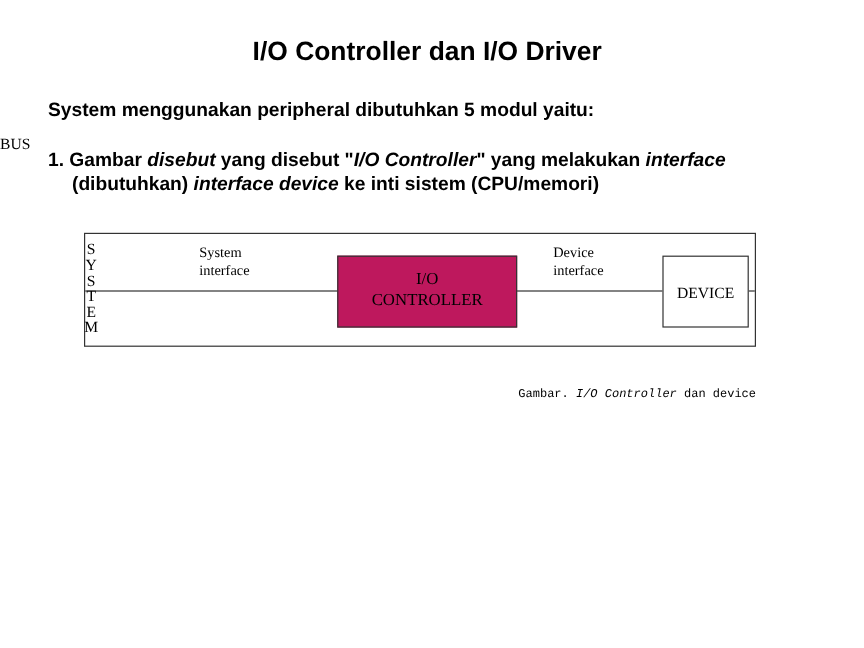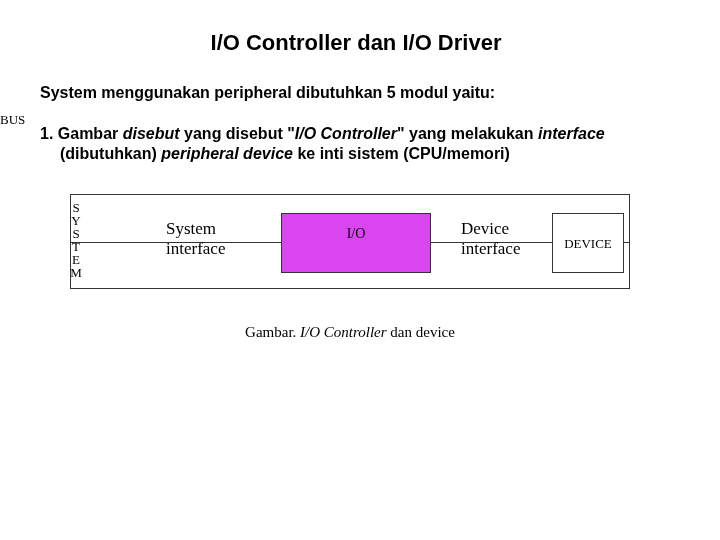--- a/index.html
+++ b/index.html
@@ -77,34 +77,33 @@
     left: 0;
     top: 112px;
   }
   .top-labels {
     position: absolute;
     top: 8px;
     left: 0;
     right: 0;
     height: 30px;
     font-family: "Times New Roman", serif;
-    font-size: 17px;
-    margin-top: 16px;
+    font-size: 12px;
   }
   .sys-int-lbl { position: absolute; left: 95px; top: 0; }
   .dev-int-lbl { position: absolute; left: 390px; top: 0; }
 
   .ctrl-box {
     position: absolute;
     left: 210px;
     top: 18px;
     width: 150px;
     height: 60px;
     border: 1.3px solid #333333;
-    background: #d946ef;
+    background: #be185d;
     box-sizing: border-box;
     text-align: center;
     font-family: "Times New Roman", serif;
     font-size: 14px;
     line-height: 1.2;
     padding-top: 12px;
   }
   .dev-box {
     position: absolute;
     left: 481px;
@@ -115,39 +114,39 @@
     background: #ffffff;
     box-sizing: border-box;
     text-align: center;
     font-family: "Times New Roman", serif;
     font-size: 13px;
     padding-top: 22px;
   }
 
   .caption {
     margin-top: 35px;
-    text-align: center;
-    font-family: Liberation Serif, serif;
-    font-size: 15px;
+    text-align: right;
+    font-family: Liberation Mono, monospace;
+    font-size: 10px;
   }
   .caption .it { font-style: italic; }
 </style>
 </head>
 <body>
 
 <div class="slide">
 
   <div class="title">I/O Controller dan I/O Driver</div>
 
   <div class="intro">
     <span>System menggunakan </span><span class="it">peripheral</span><span> dibutuhkan 5 modul yaitu:</span>
   </div>
 
   <div class="list-item">
-    <span>1.  </span><span>Gambar </span><span class="it">disebut</span><span> yang disebut "</span><span class="it">I/O Controller</span><span>" yang melakukan </span><span class="it">interface</span><span> (dibutuhkan) </span><span class="it">peripheral device</span><span> ke inti sistem (CPU/memori)</span>
+    <span>1.  </span><span>Gambar </span><span class="it">disebut</span><span> yang disebut "</span><span class="it">I/O Controller</span><span>" yang melakukan </span><span class="it">interface</span><span> (dibutuhkan) </span><span class="it">interface device</span><span> ke inti sistem (CPU/memori)</span>
   </div>
 
   <div class="diagram-wrap">
     <div class="diagram">
       <div class="reg-line"></div>
 
       <div class="sysbus-label">
         <span>S</span>
         <span>Y</span>
         <span>S</span>
@@ -158,20 +157,21 @@
 
       <div class="top-labels">
         <div class="sys-int-lbl" style="white-space:pre-line">System
 interface</div>
         <div class="dev-int-lbl" style="white-space:pre-line">Device
 interface</div>
       </div>
 
       <div class="ctrl-box">
         <div>I/O</div>
+        <div>CONTROLLER</div>
       </div>
 
       <div class="dev-box">
         <span>DEVICE</span>
       </div>
     </div>
     <div class="bus-label">BUS</div>
 
     <div class="caption">
       <span>Gambar.  </span><span class="it">I/O Controller</span><span> dan device</span>

